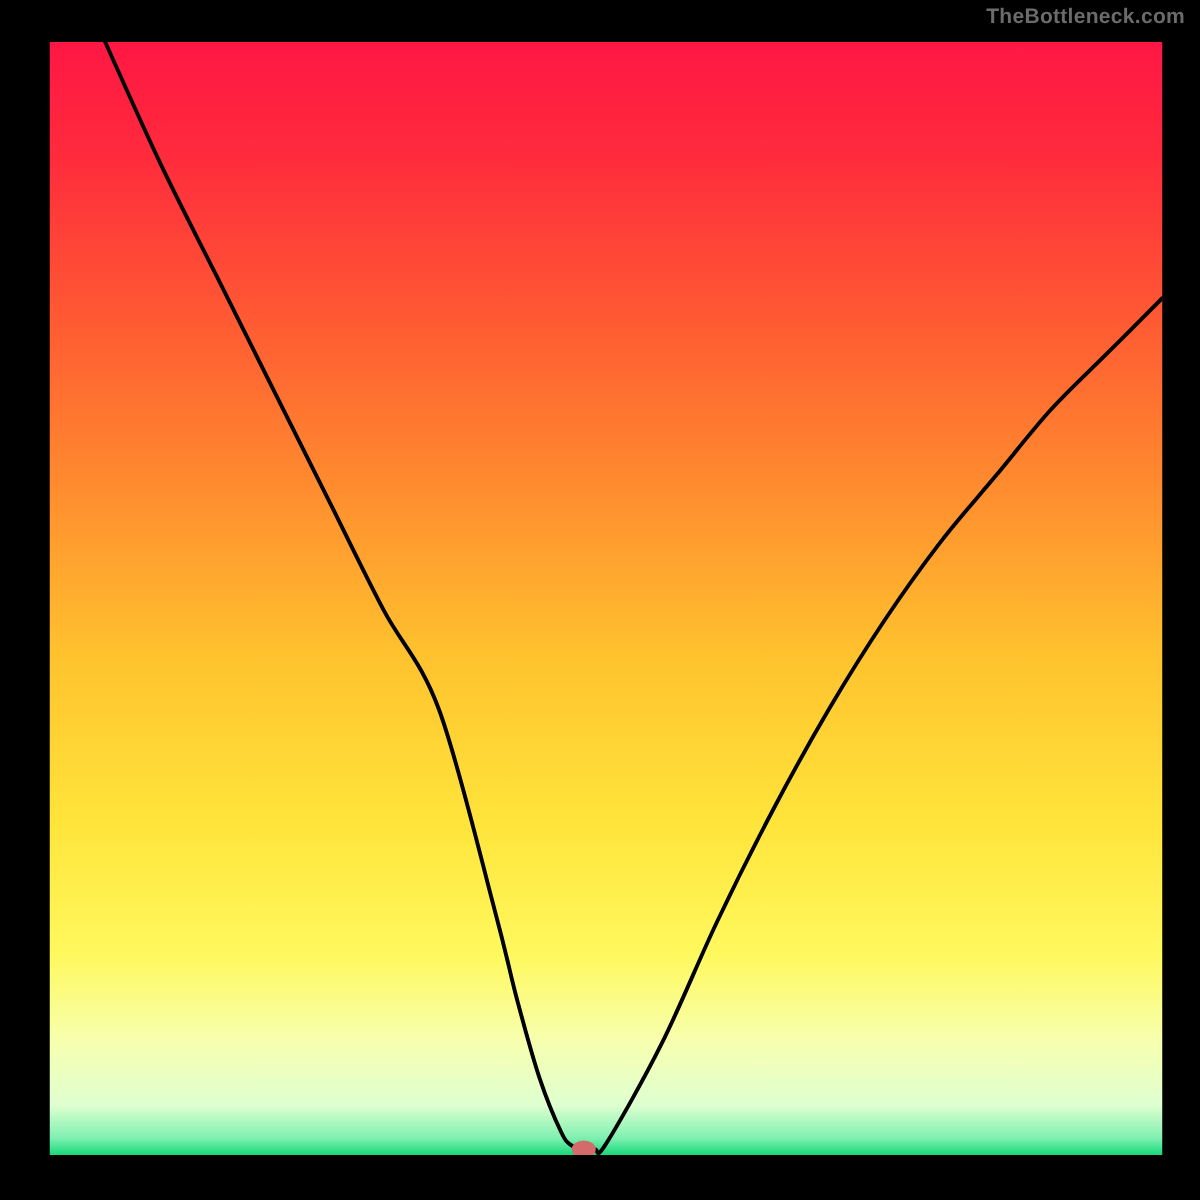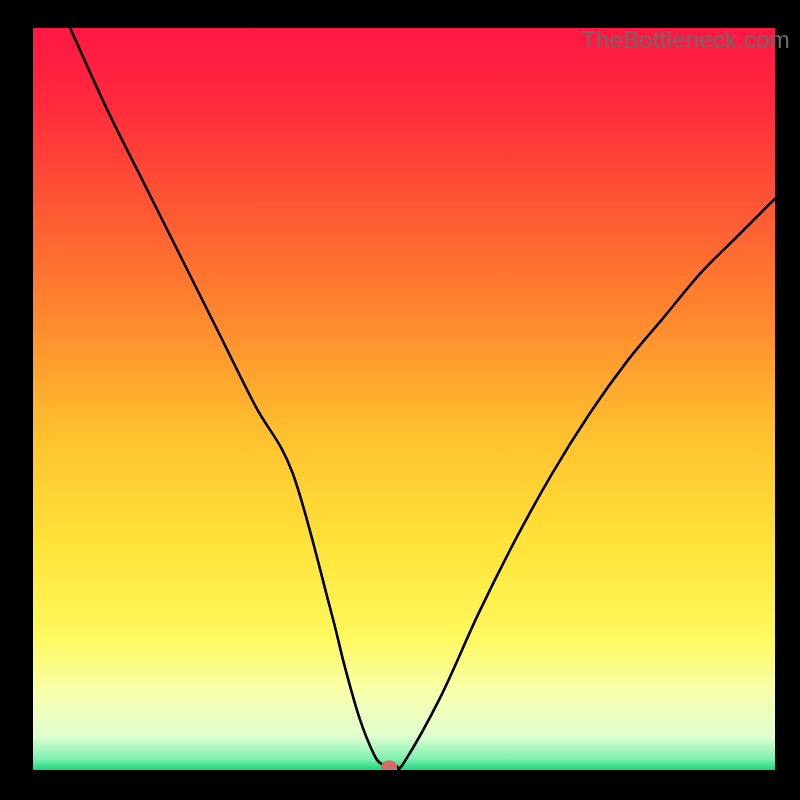--- a/index.html
+++ b/index.html
@@ -15,26 +15,25 @@
     position: relative;
     width: 800px;
     height: 800px;
     background: #000;
   }
   .watermark {
     position: absolute;
     top: 2px;
     right: 10px;
     color: #6b6b6b;
-    font-size: 24px;
-    font-weight: 400;
+    font-size: 14px;
+    font-weight: 700;
     letter-spacing: 0.2px;
     z-index: 10;
     user-select: none;
-    margin-top: 24px;
   }
   .plot-wrap {
     position: absolute;
     left: 33px;
     top: 28px;
     width: 742px;
     height: 742px;
   }
   svg { display:block; }
 </style>

